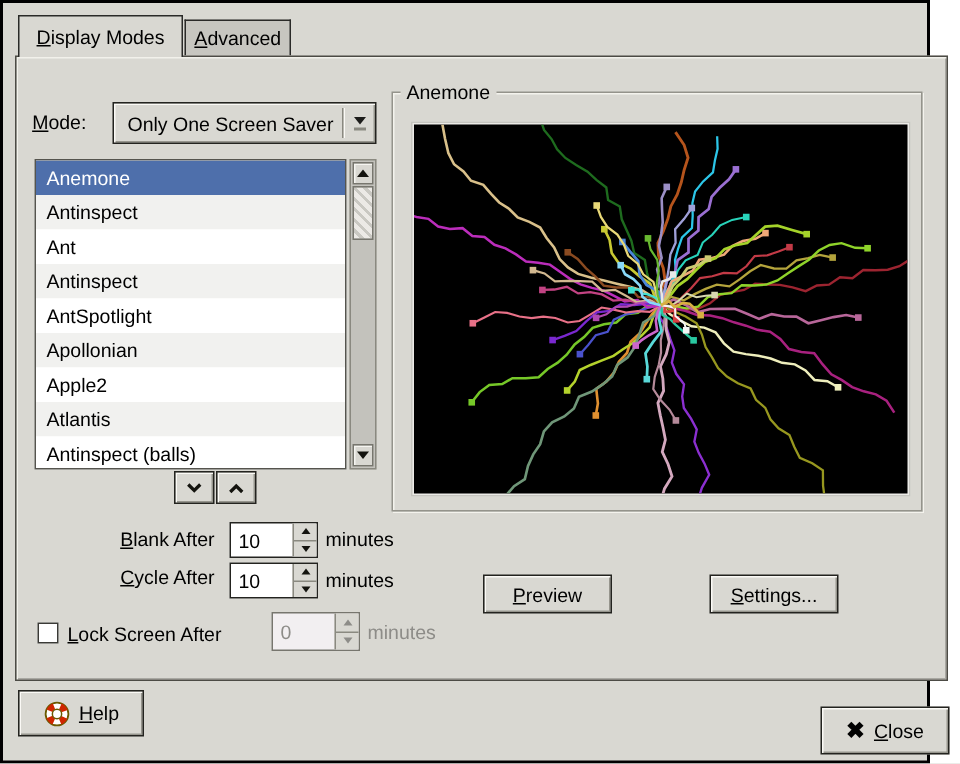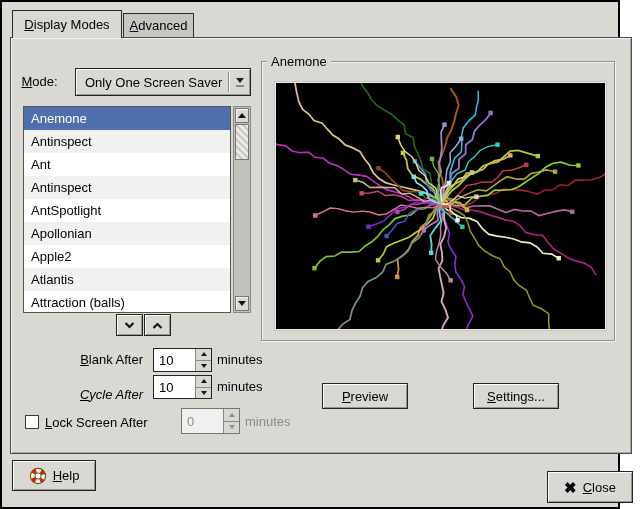--- a/index.html
+++ b/index.html
@@ -120,21 +120,21 @@
     <div class="listwrap">
       <div class="listview">
           <div class="row sel">Anemone</div>
           <div class="row alt">Antinspect</div>
           <div class="row">Ant</div>
           <div class="row alt">Antinspect</div>
           <div class="row">AntSpotlight</div>
           <div class="row alt">Apollonian</div>
           <div class="row">Apple2</div>
           <div class="row alt">Atlantis</div>
-          <div class="row">Attraction (balls)</div>
+          <div class="row">Antinspect (balls)</div>
         </div>
       <div class="vscroll">
         <div class="sbtn up">
             <span class="tri-up-s"></span>
           </div>
         <div class="sthumb"></div>
         <div class="sbtn down">
             <span class="tri-down-s"></span>
           </div>
       </div>
@@ -158,21 +158,21 @@
         <div class="sb top">
             <span class="tri-up-t"></span>
           </div>
         <div class="sb">
             <span class="tri-down-t"></span>
           </div>
       </div>
     </div>
     <div class="unit" style="left:206px;top:310px;">minutes</div>
 
-    <div class="fieldlabel right" style="top:345px;font-style:italic;"><u>C</u>ycle After</div>
+    <div class="fieldlabel right" style="top:335px;"><u>C</u>ycle After</div>
     <div class="spinbox" style="left:142px;top:337px;">
       <input type="text" value="10" style="">
       <div class="spinbtns">
         <div class="sb top">
             <span class="tri-up-t"></span>
           </div>
         <div class="sb">
             <span class="tri-down-t"></span>
           </div>
       </div>

